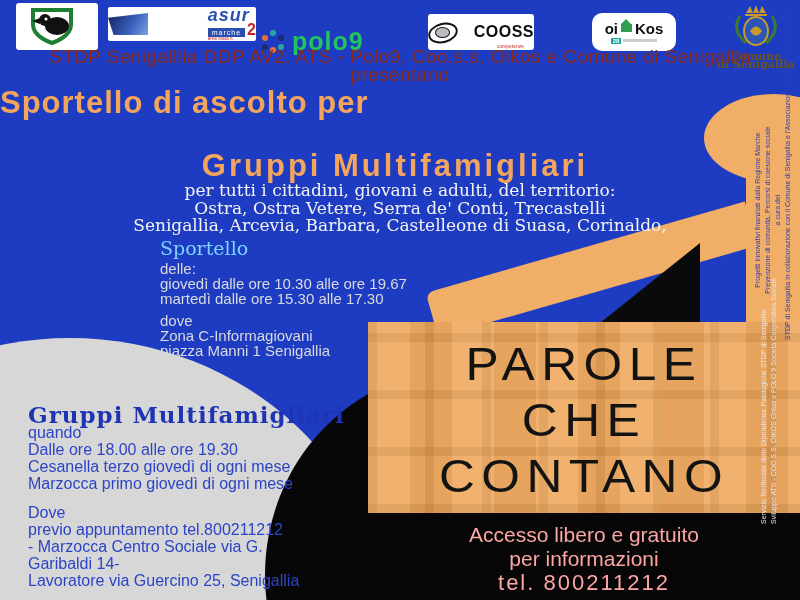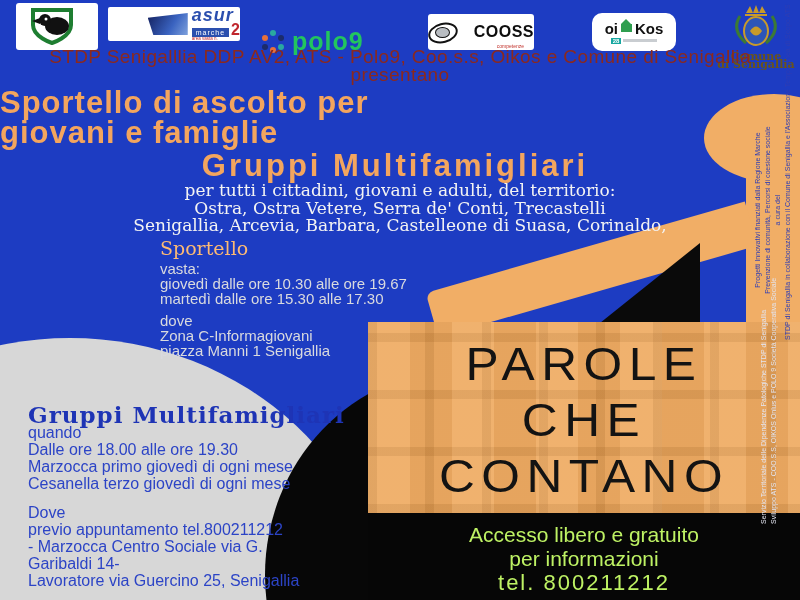--- a/index.html
+++ b/index.html
@@ -26,22 +26,22 @@
         repeating-linear-gradient(90deg,rgba(255,255,255,.08) 0 42px,rgba(0,0,0,.04) 42px 84px),
         repeating-linear-gradient(0deg,rgba(146,86,22,.16) 0 9px,transparent 9px 57px),
         repeating-linear-gradient(90deg,rgba(146,86,22,.16) 0 9px,transparent 9px 57px);}
   .black-box{position:absolute;left:368px;top:513px;width:432px;height:87px;
              background:#060606;z-index:5;}
 
   
   .logo{position:absolute;z-index:10;}
   .logo-regione{left:16px;top:3px;width:82px;height:47px;background:#fff;border-radius:3px;
                 display:flex;align-items:center;justify-content:center;}
-  .logo-asur{left:108px;top:7px;width:132px;height:34px;background:#fff;border-radius:2px;
-             display:flex;align-items:center;justify-content:flex-end;gap:4px;}
+  .logo-asur{left:108px;top:7px;width:148px;height:34px;background:#fff;border-radius:2px;
+             display:flex;align-items:center;justify-content:space-between;gap:4px;}
   .asur-flag{width:40px;height:22px;background:linear-gradient(120deg,#13205e 0%,#3a63c0 60%,#7fa2dd 100%);
              clip-path:polygon(0 22%,100% 0,100% 100%,14% 100%);}
   .asur-col{display:flex;flex-direction:column;align-items:flex-start;line-height:1;}
   .asur-main{font-size:18px;font-weight:bold;font-style:italic;color:#2b4fae;letter-spacing:1px;}
   .asur-row{display:flex;align-items:flex-end;gap:2px;}
   .asur-chip{background:#2b4fae;color:#fff;font-size:7px;padding:1px 4px;letter-spacing:1px;}
   .asur-area{font-size:4.5px;color:#c0272d;}
   .asur-num{color:#c0272d;font-size:16px;font-weight:bold;line-height:.8;}
   .logo-polo9{left:262px;top:26px;height:30px;display:flex;align-items:center;gap:7px;}
   .p9-mark{position:relative;width:23px;height:23px;}
@@ -82,30 +82,30 @@
                font-size:19px;letter-spacing:.4px;z-index:11;}
   .hl1{top:46px;} .hl2{top:64px;}
   .title{position:absolute;left:0;top:88px;width:770px;text-align:left;color:#f3a55e;
          font-weight:bold;font-size:31px;line-height:30px;letter-spacing:1px;z-index:11;}
   .subtitle{position:absolute;left:0;top:148px;width:790px;text-align:center;color:#f3a55e;
             font-weight:bold;font-size:31px;letter-spacing:3px;z-index:11;}
   .audience{position:absolute;left:0;top:182px;width:800px;text-align:center;color:#f3f3f3;
             font-family:"DejaVu Serif",serif;font-size:17px;line-height:17.5px;z-index:11;}
   .sportello{position:absolute;left:160px;top:241px;color:#d9dade;font-size:15px;
              line-height:15px;z-index:11;}
-  .sp-head{font-family:"DejaVu Serif",serif;font-size:19px;color:#fdba74;margin-bottom:5px;}
+  .sp-head{font-family:"DejaVu Serif",serif;font-size:19px;color:#7dd3fc;margin-bottom:5px;}
   .sp-gap{height:7px;}
   .gruppi{position:absolute;left:28px;top:406px;color:#2c44c6;font-size:16px;line-height:17px;z-index:11;}
   .gr-head{font-family:"DejaVu Serif",serif;font-weight:bold;font-size:23px;color:#1e34b5;
            letter-spacing:1px;margin-bottom:1px;}
   .gr-gap{height:12px;}
   .parole{position:absolute;left:368px;top:336px;width:432px;text-align:center;color:#131313;
           font-size:46px;line-height:56px;letter-spacing:6px;z-index:11;transform:scaleX(1.08);}
   .footer-note{position:absolute;left:368px;top:523px;width:432px;text-align:center;
-               color:#bef264;font-size:21px;line-height:24px;z-index:11;}
+               color:#fca5a5;font-size:21px;line-height:24px;z-index:11;}
   .fn3{letter-spacing:2px;font-size:22px;}
   .vtext{position:absolute;font-size:7px;line-height:10px;white-space:nowrap;
          text-align:center;z-index:9;}
   .vtext-top{left:643px;top:190px;width:260px;height:40px;transform:rotate(-90deg);color:#2e3db4;}
   .vtext-bottom{left:671px;top:412px;width:200px;height:24px;transform:rotate(-90deg);color:#e3e5f0;}
 </style>
 </head>
 <body>
 
 <div class="poster">
@@ -185,47 +185,46 @@
     </svg>
     <div class="crest-text">Comune</div>
     <div class="crest-text">di Senigallia</div>
   </div>
 
   <div class="header-line hl1">STDP Senigalllia DDP AV2, ATS - Polo9, Coo.s.s, Oikos e Comune di Senigallia</div>
   <div class="header-line hl2">presentano</div>
 
   <div class="title">
     <div>Sportello di ascolto per</div>
-    <div>giovani e famiglie</div>
   </div>
   <div class="subtitle">Gruppi Multifamigliari</div>
 
   <div class="audience">
     <div>per tutti i cittadini, giovani e adulti, del territorio:</div>
     <div>Ostra, Ostra Vetere, Serra de' Conti,  Trecastelli</div>
     <div>Senigallia, Arcevia, Barbara, Castelleone di Suasa, Corinaldo,</div>
   </div>
 
   <div class="sportello">
     <div class="sp-head">Sportello</div>
-    <div>vasta:</div>
+    <div>delle:</div>
     <div>giovedì dalle ore 10.30 alle ore 19.67</div>
     <div>martedì dalle ore 15.30 alle 17.30</div>
     <div class="sp-gap"></div>
     <div>dove</div>
     <div>Zona C-Informagiovani</div>
     <div>piazza Manni 1 Senigallia</div>
   </div>
 
   <div class="gruppi">
     <div class="gr-head">Gruppi Multifamigliari</div>
     <div>quando</div>
     <div>Dalle ore 18.00 alle ore 19.30</div>
+    <div>Cesanella terzo giovedì di ogni mese</div>
     <div>Marzocca primo giovedì di ogni mese</div>
-    <div>Cesanella terzo giovedì di ogni mese</div>
     <div class="gr-gap"></div>
     <div>Dove</div>
     <div>previo appuntamento tel.800211212</div>
     <div>- Marzocca Centro Sociale via G.</div>
     <div>Garibaldi 14-</div>
     <div>Lavoratore via Guercino 25, Senigallia</div>
 
   </div>
 
   <div class="parole">

